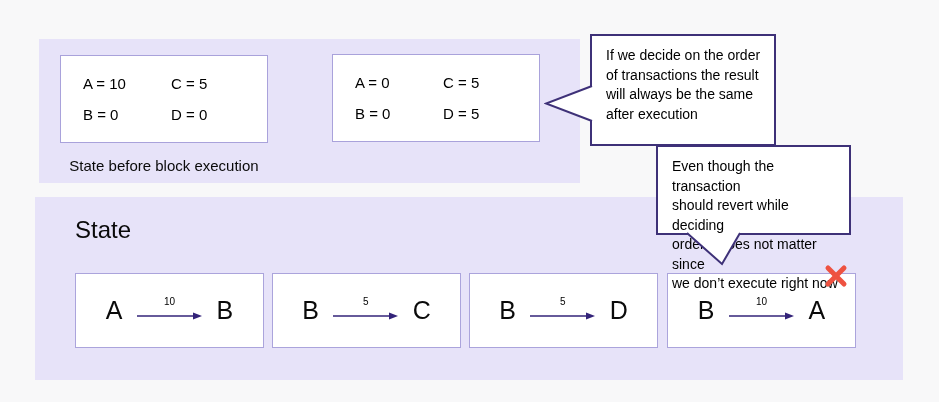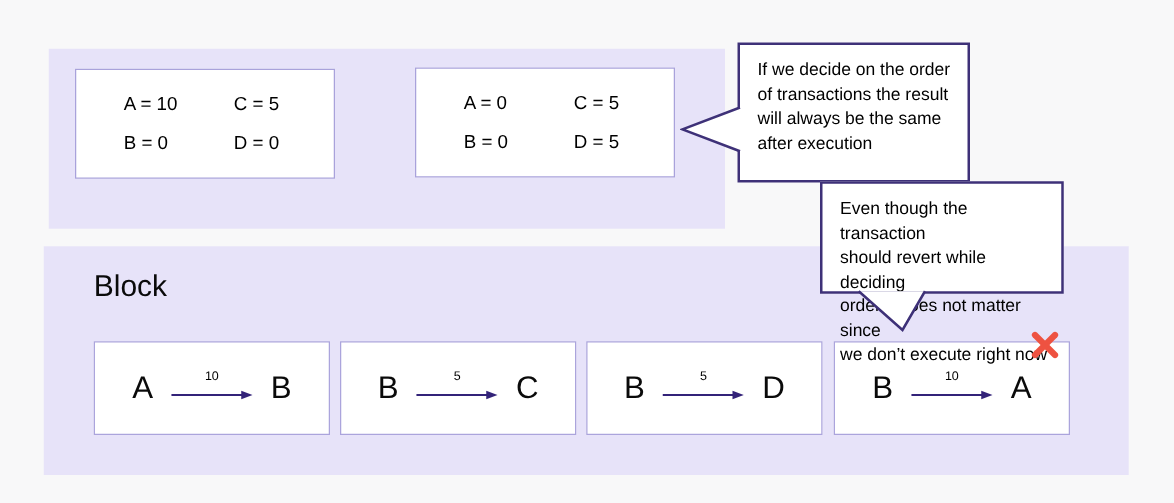--- a/index.html
+++ b/index.html
@@ -22,21 +22,21 @@
 
   .state-box {
     position: absolute;
     width: 208px; height: 88px;
     background: #ffffff;
     border: 1px solid #a9a2db;
     display: grid;
     grid-template-columns: 88px auto;
     align-content: center;
     row-gap: 14px;
-    padding: 8px 0 8px 38px;
+    padding: 8px 0 8px 22px;
     font-size: 15px;
   }
   .state-box-1 { left: 60px;  top: 55px; }
   .state-box-2 { left: 332px; top: 54px; }
 
   .state-caption {
     position: absolute;
     top: 157px;
     width: 300px;
     text-align: center;
@@ -111,20 +111,21 @@
 
   <div class="panel panel-top"></div>
   <div class="panel panel-bottom"></div>
 
   <div class="state-box state-box-1">
     <span>A = 10</span>
     <span>C = 5</span>
     <span>B = 0</span>
     <span>D = 0</span>
   </div>
+  <div class="state-caption caption-1">State before block execution</div>
 
   <div class="state-box state-box-2">
     <span>A = 0</span>
     <span>C = 5</span>
     <span>B = 0</span>
     <span>D = 5</span>
   </div>
 
   <div class="callout callout-order">If we decide on the order
 of transactions the result
@@ -135,21 +136,21 @@
   </svg>
 
   <div class="callout callout-revert">Even though the transaction
 should revert while deciding
 order it does not matter since
 we don’t execute right now</div>
   <svg class="tail tail-down" width="58" height="34" viewBox="0 0 58 34">
     <path d="M2,1 L37,32 L55,1" fill="#ffffff" stroke="#3e3178" stroke-width="2"></path>
   </svg>
 
-  <div class="block-title">Block</div>
+  <div class="block-title">State</div>
 
   <div class="tx-box tx-1">
     <span class="tx-letter">A</span>
     <span class="tx-arrow-group">
       <span class="tx-amount">10</span>
       <svg width="66" height="10" viewBox="0 0 66 10">
         <line x1="0" y1="5" x2="57" y2="5" stroke="#332379" stroke-width="1.6"></line>
         <polygon points="56,1.6 65,5 56,8.4" fill="#332379"></polygon>
       </svg>
     </span>

